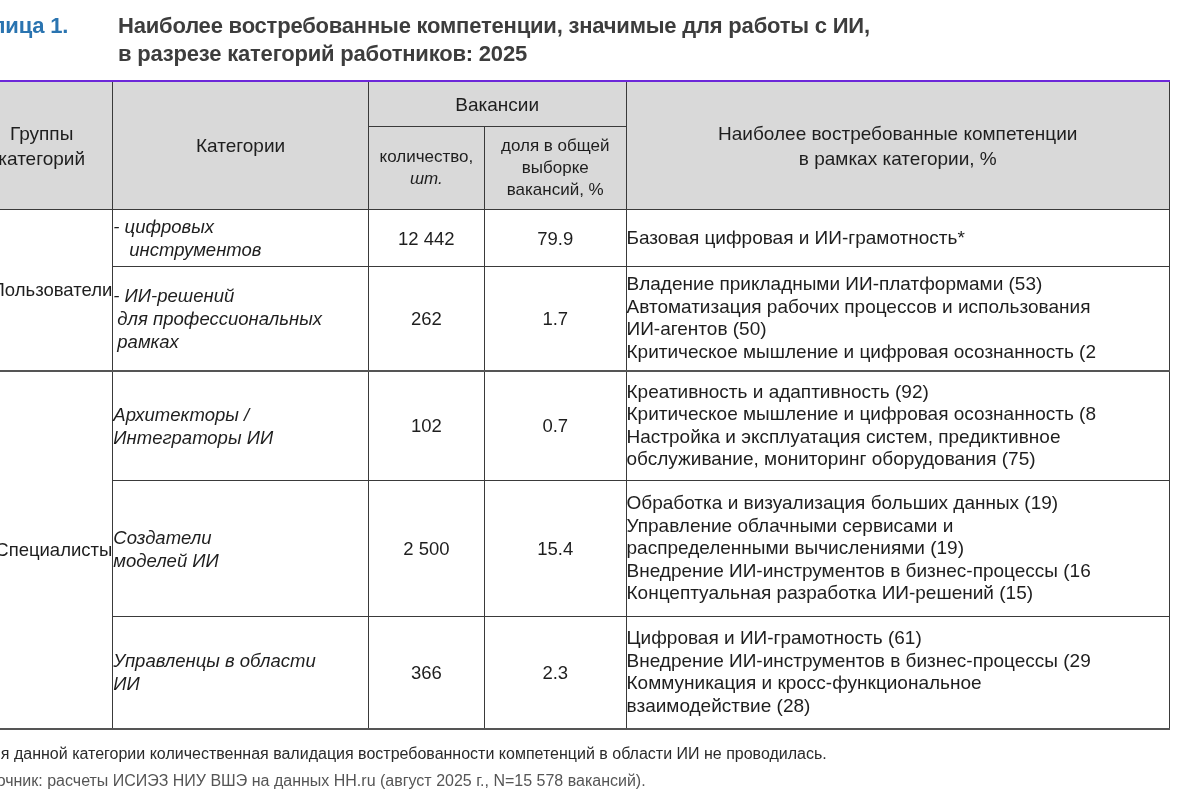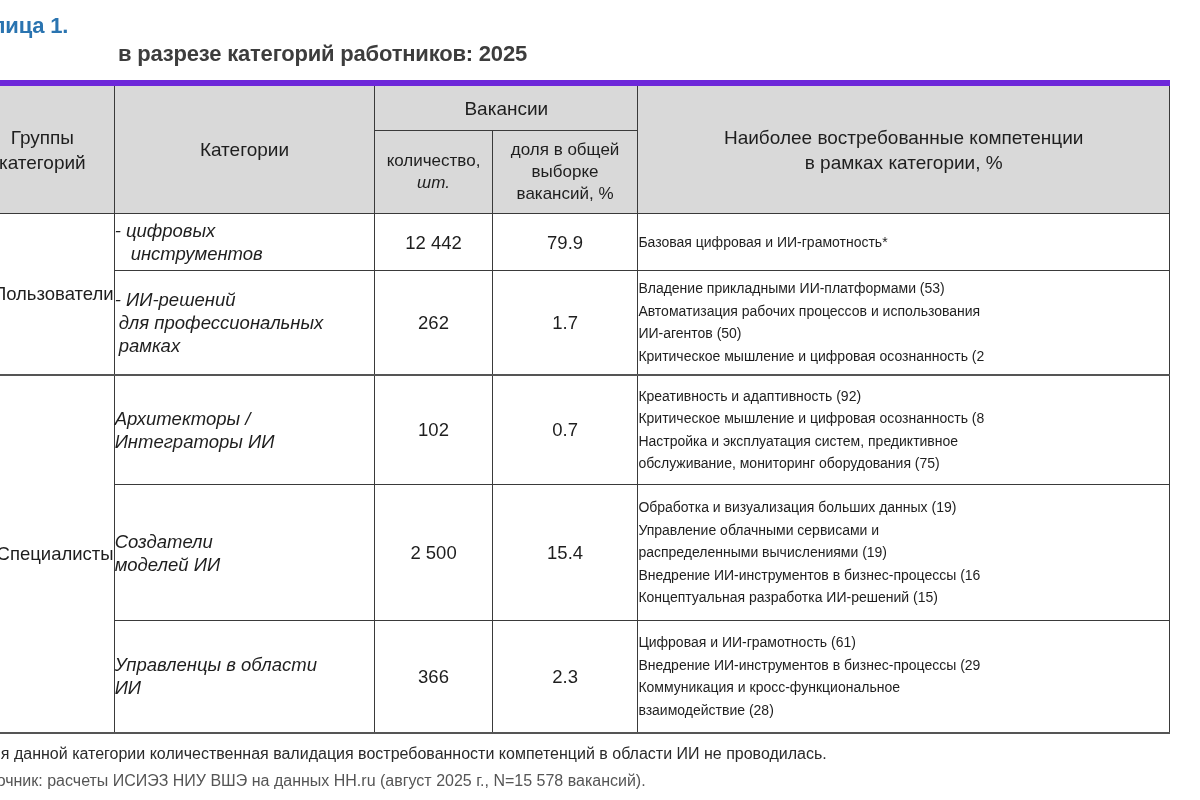--- a/index.html
+++ b/index.html
@@ -45,42 +45,42 @@
     font-size: 18.5px;
     line-height: 23px;
     color: #1e1e1e;
   }
   table.main td, table.main th {
     border: 1px solid #3a3a3a;
     padding: 0;
     font-weight: normal;
     vertical-align: middle;
   }
-  table.main tr.top-border td, table.main tr.top-border th { border-top: 6px solid #6d28d9; }
+  table.main tr.top-border td, table.main tr.top-border th { border-top: 2px solid #6d28d9; }
   table.main thead th {
     background: #d9d9d9;
     text-align: center;
   }
   table.main tbody tr.group-end td { border-bottom: 2px solid #555; }
   .col-group { width: 147px; }
   .col-cat { width: 274px; }
   .col-count { width: 121px; }
   .col-share { width: 156px; }
   .col-comp { width: 560px; }
 
   .hdr-vac { height: 44px; font-size: 19px; }
   .hdr-sub { height: 82px; font-size: 17px; line-height: 22px; }
   .hdr-sub i { font-style: italic; }
   .hdr-group, .hdr-cat, .hdr-comp { font-size: 19px; line-height: 25px; }
 
   td.group-cell { text-align: right; padding-right: 6px; font-size: 18.5px; }
   td.cat-cell { padding-left: 10px; text-align: left; font-style: italic; }
   td.cat-cell.indent2 .l2 { padding-left: 16px; display: block; }
   td.num-cell { text-align: center; }
-  td.comp-cell { padding-left: 14px; text-align: left; vertical-align: top; padding-top: 4px; font-size: 14px; line-height: 22.5px; }
+  td.comp-cell { padding-left: 14px; text-align: left; vertical-align: top; padding-top: 4px; font-size: 19px; line-height: 22.5px; }
   td.comp-cell div { white-space: nowrap; }
 
   .r1 { height: 57px; }
   .r2 { height: 104px; }
   .r3 { height: 110px; }
   .r4 { height: 136px; }
   .r5 { height: 112px; }
 
   .footnotes {
     position: absolute;
@@ -94,20 +94,21 @@
   .fn2 { color: #555555; }
 </style>
 </head>
 <body>
 
 <div class="page">
 
   <div class="title-block">
     <div class="title-row">
       <span class="title-label">Таблица 1.</span>
+      <span class="title-text">Наиболее востребованные компетенции, значимые для работы с ИИ,</span>
     </div>
     <div class="title-line2">в разрезе категорий работников: 2025</div>
   </div>
 
   <table class="main">
     <colgroup>
       <col class="col-group">
         <col class="col-cat">
         <col class="col-count">
         <col class="col-share">

